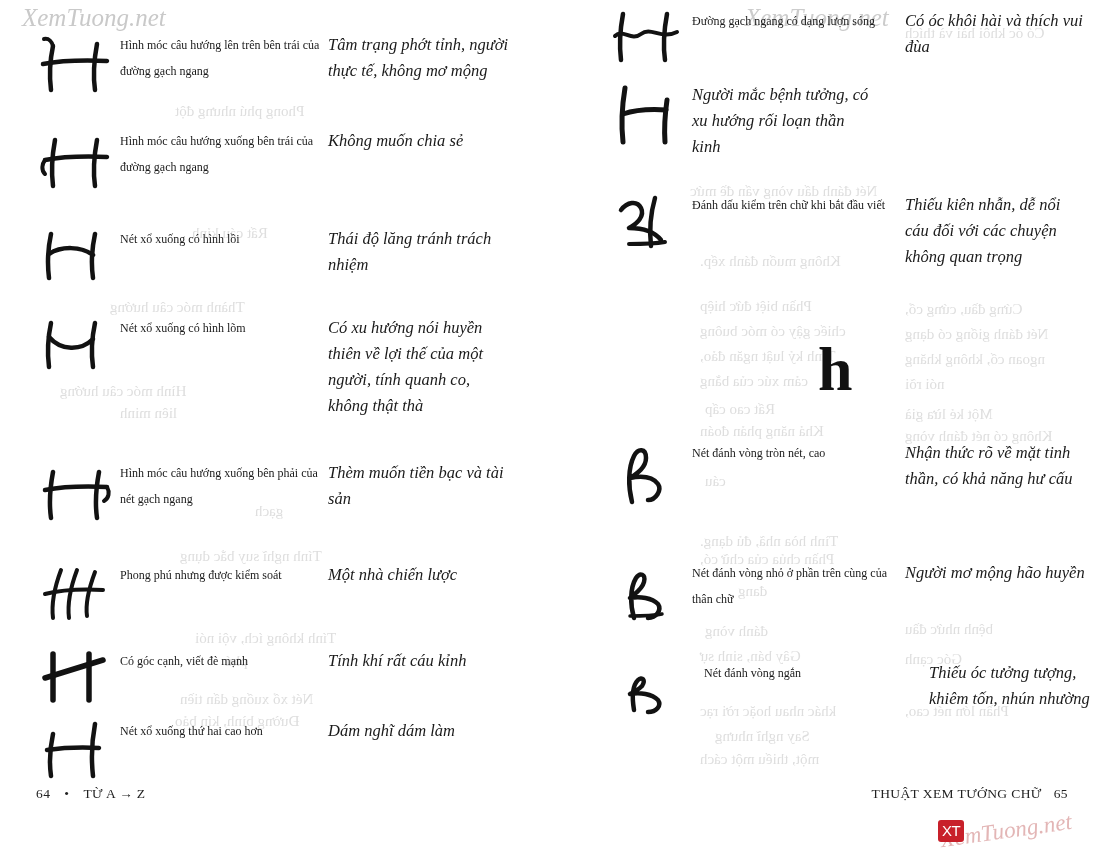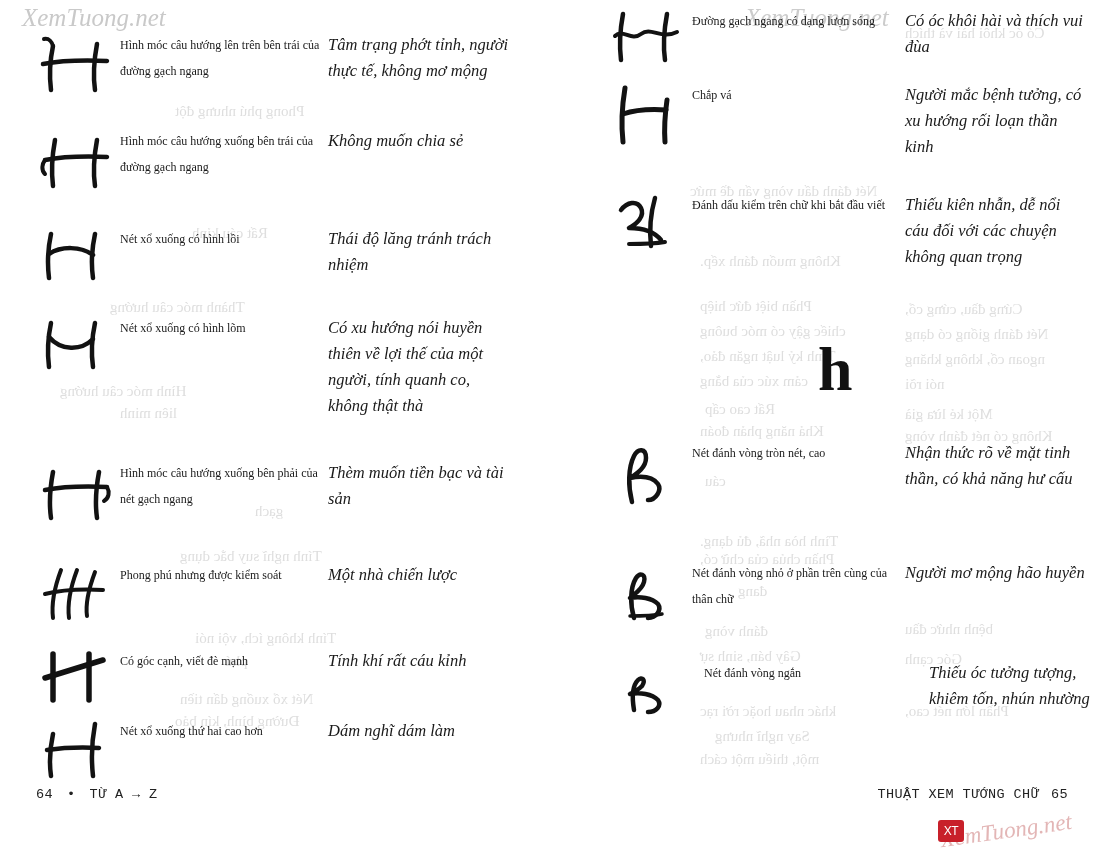--- a/index.html
+++ b/index.html
@@ -50,21 +50,21 @@
   }
   .wm-bottom-icon {
     position: absolute;
     left: 938px;
     top: 820px;
     width: 26px;
     height: 22px;
     background: #c8202a;
     border-radius: 3px;
     color: #fff;
-    font-size: 12px;
+    font-size: 15px;
     font-family: "Liberation Sans", sans-serif;
     text-align: center;
     line-height: 22px;
     letter-spacing: -0.5px;
   }
 
   
   .ghost {
     position: absolute;
     color: #dedede;
@@ -140,21 +140,21 @@
     color: #111;
     line-height: 1;
   }
 
   .footer {
     position: absolute;
     bottom: 18px;
     font-size: 13.5px;
     letter-spacing: 0.4px;
     color: #222;
-    font-family: Liberation Mono, monospace;
+    font-family: Liberation Serif, serif;
     text-align: right;
   }
   .footer-left { left: 36px; }
   .footer-left .pg { margin-right: 14px; }
   .footer-right { right: 36px; }
   .footer-right .pg { margin-left: 12px; }
   .small-caps { font-variant: small-caps; }
 </style>
 </head>
 <body>
@@ -330,21 +330,20 @@
     </div>
 
     <div class="row" style="left:50px; top:82px;">
       <div class="glyph-cell">
         <svg class="hand" width="76" height="62" viewBox="0 0 76 62">
           <path d="M16 4 C13 22, 12 40, 14 58" stroke-width="5"></path>
           <path d="M58 16 C56 30, 55 44, 56 58" stroke-width="5"></path>
           <path d="M14 30 C26 26, 42 25, 57 26" stroke-width="5"></path>
         </svg>
       </div>
-      <div class="desc-cell">Chắp vá</div>
       <div class="mean-cell">Người mắc bệnh tưởng, có xu hướng rối loạn thần kinh</div>
     </div>
 
     <div class="row" style="left:50px; top:192px;">
       <div class="glyph-cell">
         <svg class="hand" width="76" height="62" viewBox="0 0 76 62">
           <path d="M12 16 C18 8, 28 6, 32 14 C36 22, 28 30, 20 34 C30 34, 44 36, 52 46" stroke-width="4.5"></path>
           <path d="M46 4 C42 18, 40 34, 42 52" stroke-width="4.5"></path>
           <path d="M20 50 C30 50, 44 50, 56 48" stroke-width="4"></path>
         </svg>

